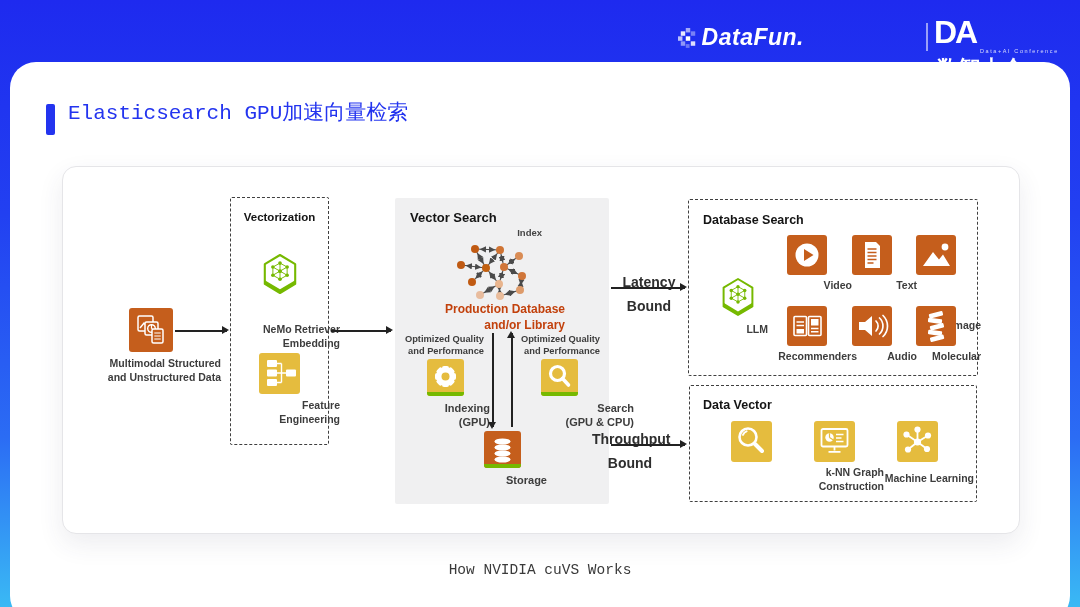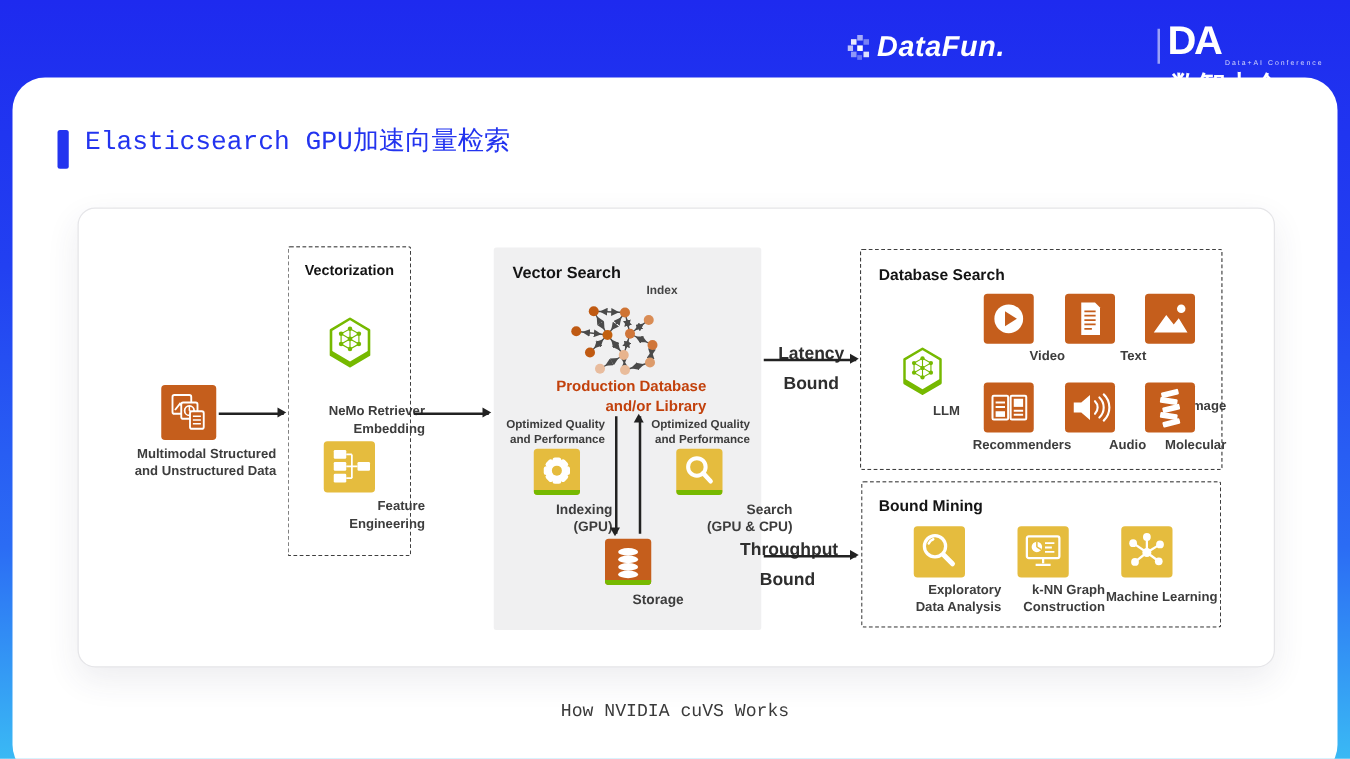--- a/index.html
+++ b/index.html
@@ -310,31 +310,29 @@
           <rect x="12" y="12.5" width="14" height="4.6" rx="1" transform="rotate(8 19 15)"></rect>
           <rect x="14" y="18.5" width="14" height="4.6" rx="1" transform="rotate(-14 21 21)"></rect>
           <rect x="12" y="24.5" width="14" height="4.6" rx="1" transform="rotate(8 19 27)"></rect>
           <rect x="14" y="30" width="14" height="4.6" rx="1" transform="rotate(-14 21 32)"></rect>
         </g>
       </svg>
     </div>
     <div class="lbl" style="left:828px;top:183px;width:90px;">Molecular</div>
 
     <div class="box-dashed" style="left:626px;top:218px;width:288px;height:117px;"></div>
-    <div class="box-title" style="left:640px;top:231px;font-size:12.5px;">Bound Mining</div>
+    <div class="box-title" style="left:640px;top:231px;font-size:12.5px;">Data Vector</div>
 
     <div class="tile yellow abs" style="left:668px;top:254px;width:41px;height:41px;">
       <svg width="41" height="41" viewBox="0 0 41 41">
         <circle cx="17" cy="16" r="8.5" fill="none" stroke="#fff" stroke-width="2.6"></circle>
         <path d="M12,13.8 a6.2,6.2 0 0 1 3.6,-3.4" stroke="#fff" stroke-width="2" fill="none" stroke-linecap="round"></path>
         <line x1="24" y1="23" x2="31" y2="30" stroke="#fff" stroke-width="4" stroke-linecap="round"></line>
       </svg>
     </div>
-    <div class="lbl" style="left:638px;top:299px;width:100px;">Exploratory
-Data Analysis</div>
 
     <div class="tile yellow abs" style="left:751px;top:254px;width:41px;height:41px;">
       <svg width="41" height="41" viewBox="0 0 41 41">
         <rect x="7.5" y="8" width="26" height="17.5" rx="1.5" fill="none" stroke="#fff" stroke-width="1.8"></rect>
         <circle cx="15.5" cy="16.5" r="4.2" fill="#fff"></circle>
         <path d="M15.5,16.5 L15.5,12.3 M15.5,16.5 L19,18.7" stroke="#E5BC3E" stroke-width="1.2"></path>
         <path d="M22,13.5 h7.5 M22,17 h5.5 M22,20.5 h7.5" stroke="#fff" stroke-width="1.5"></path>
         <path d="M20.5,25.5 V29.5 M14.5,30.8 H26.5" stroke="#fff" stroke-width="1.8"></path>
       </svg>
     </div>

